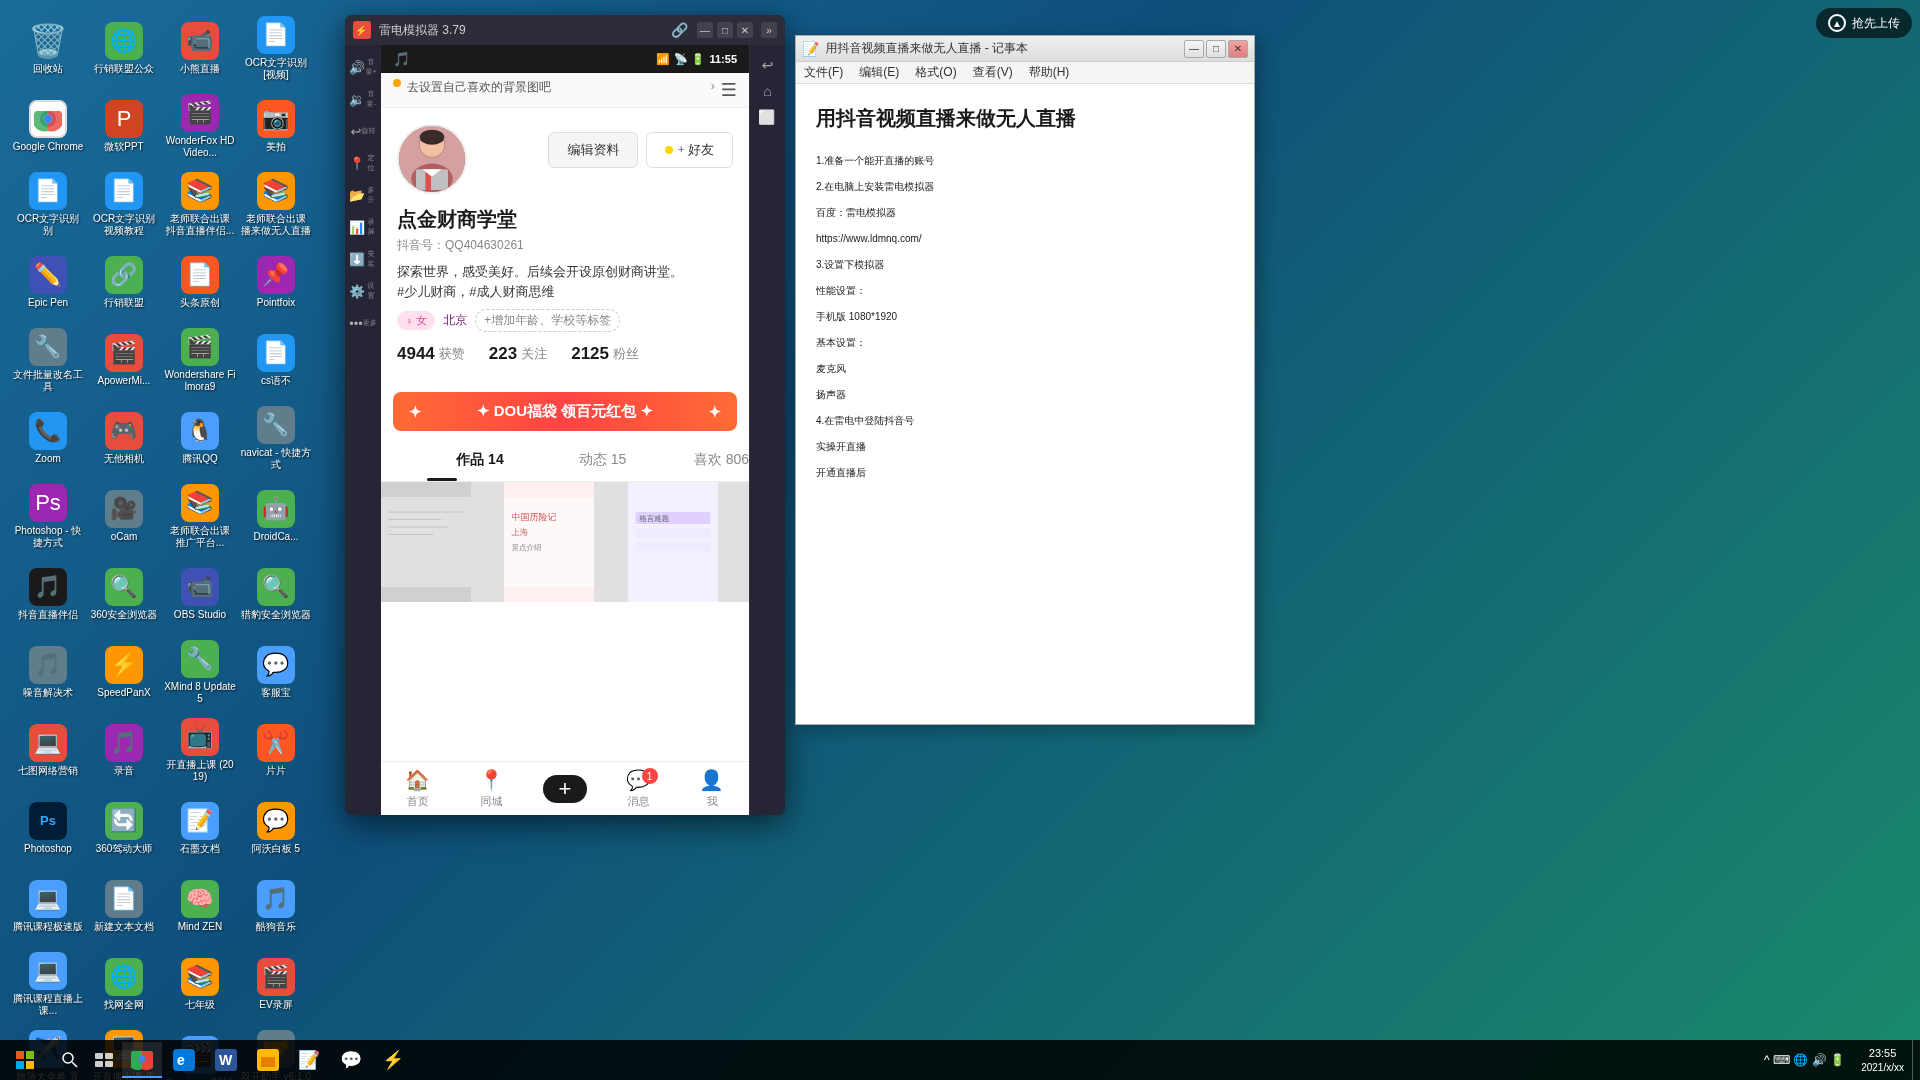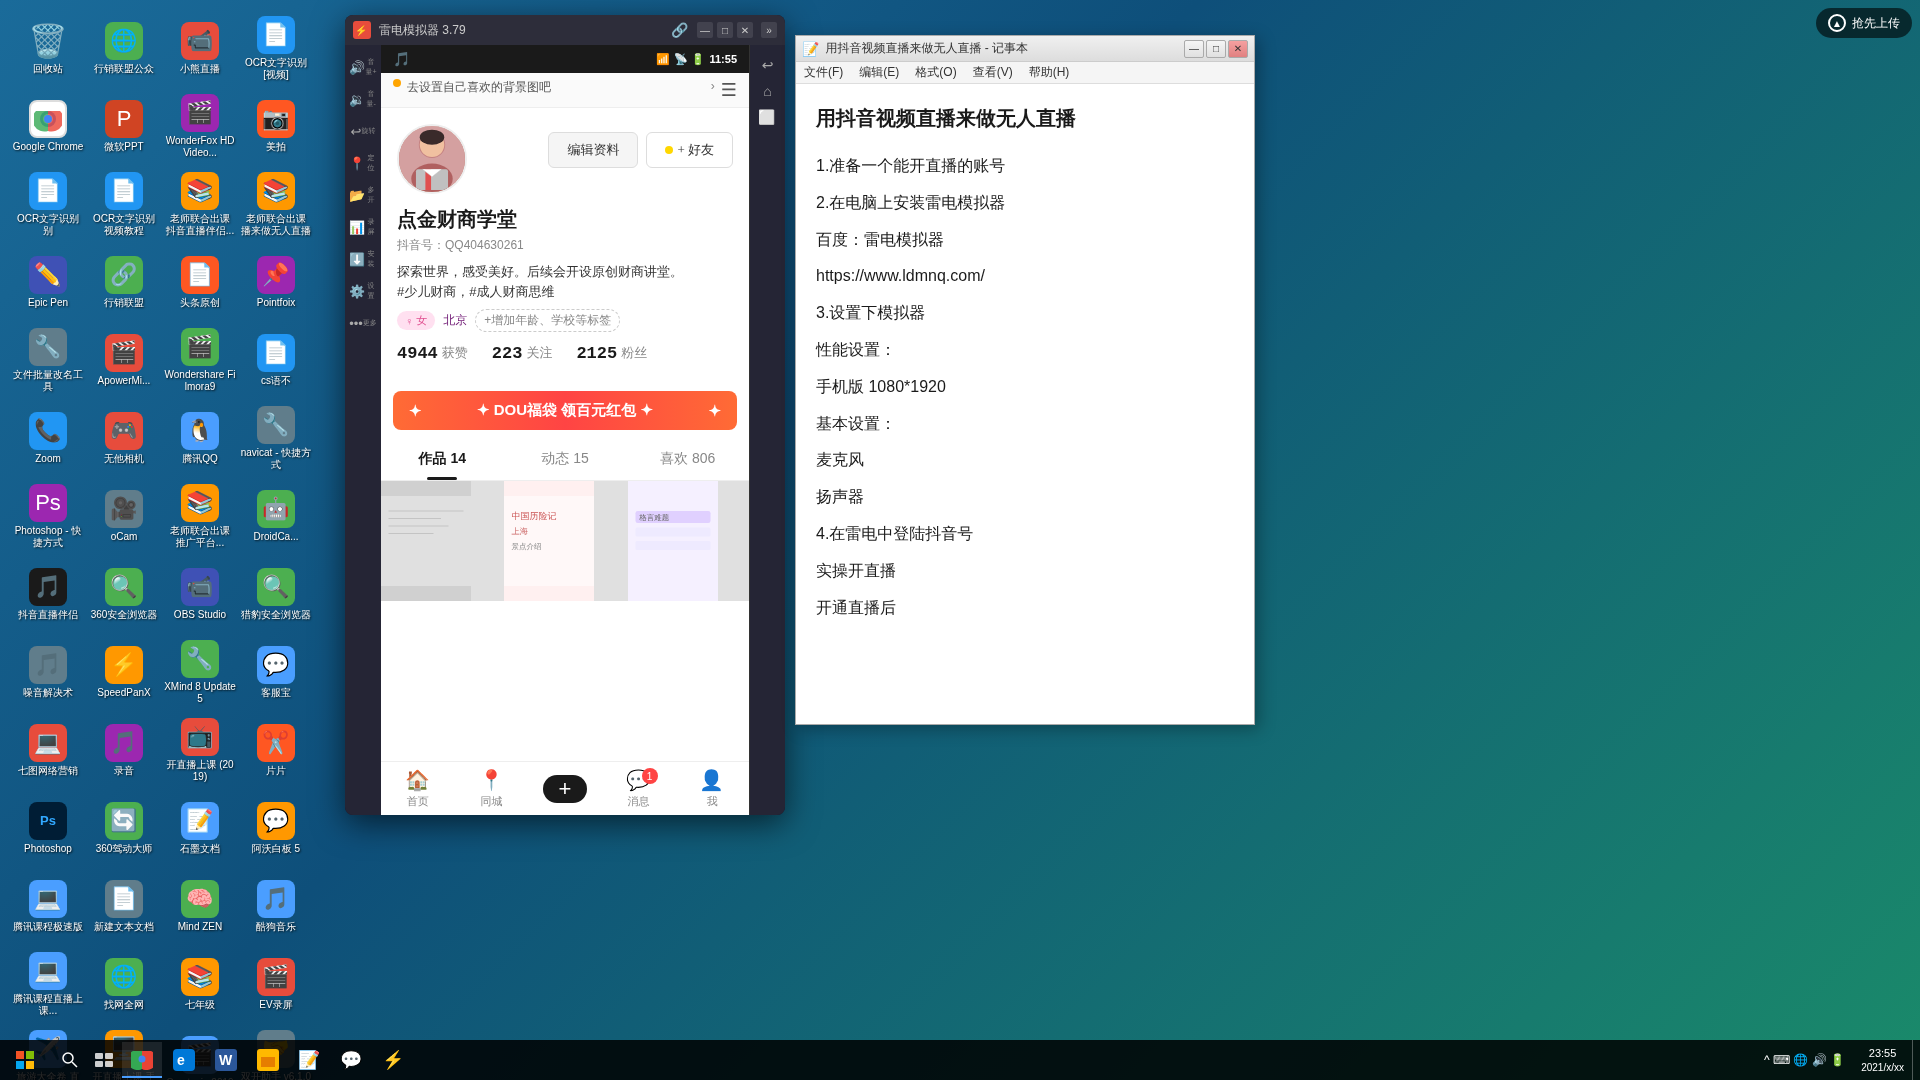--- a/index.html
+++ b/index.html
@@ -323,23 +323,22 @@
     }
 
     .stats-row {
       display: flex;
       gap: 24px;
       margin-bottom: 12px;
     }
 
     .stat-item {
       display: flex;
-      align-items: flex-start;
+      align-items: center;
       gap: 4px;
-      font-family: Liberation Mono, monospace;
     }
 
     .stat-num {
       font-size: 17px;
       font-weight: bold;
       color: #1a1a1a;
     }
 
     .stat-label {
       font-size: 13px;
@@ -362,21 +361,21 @@
 
     
     .content-tabs {
       display: flex;
       border-bottom: 1px solid #eee;
       background: white;
     }
 
     .tab-item {
       flex: 1;
-      text-align: center;
+      text-align: right;
       padding: 12px 0;
       font-size: 14px;
       color: #888;
       cursor: pointer;
       position: relative;
     }
 
     .tab-item.active {
       color: #1a1a1a;
       font-weight: bold;
@@ -547,21 +546,21 @@
     }
 
     .notepad-content h1 {
       font-size: 20px;
       font-weight: bold;
       margin-bottom: 16px;
     }
 
     .notepad-content p {
       margin-bottom: 8px;
-      font-size: 16px;
+      font-size: 10px;
     }
 
     
     .upload-btn {
       position: absolute;
       top: 8px;
       right: 8px;
       background: rgba(0,0,0,0.6);
       color: white;
       padding: 6px 12px;

